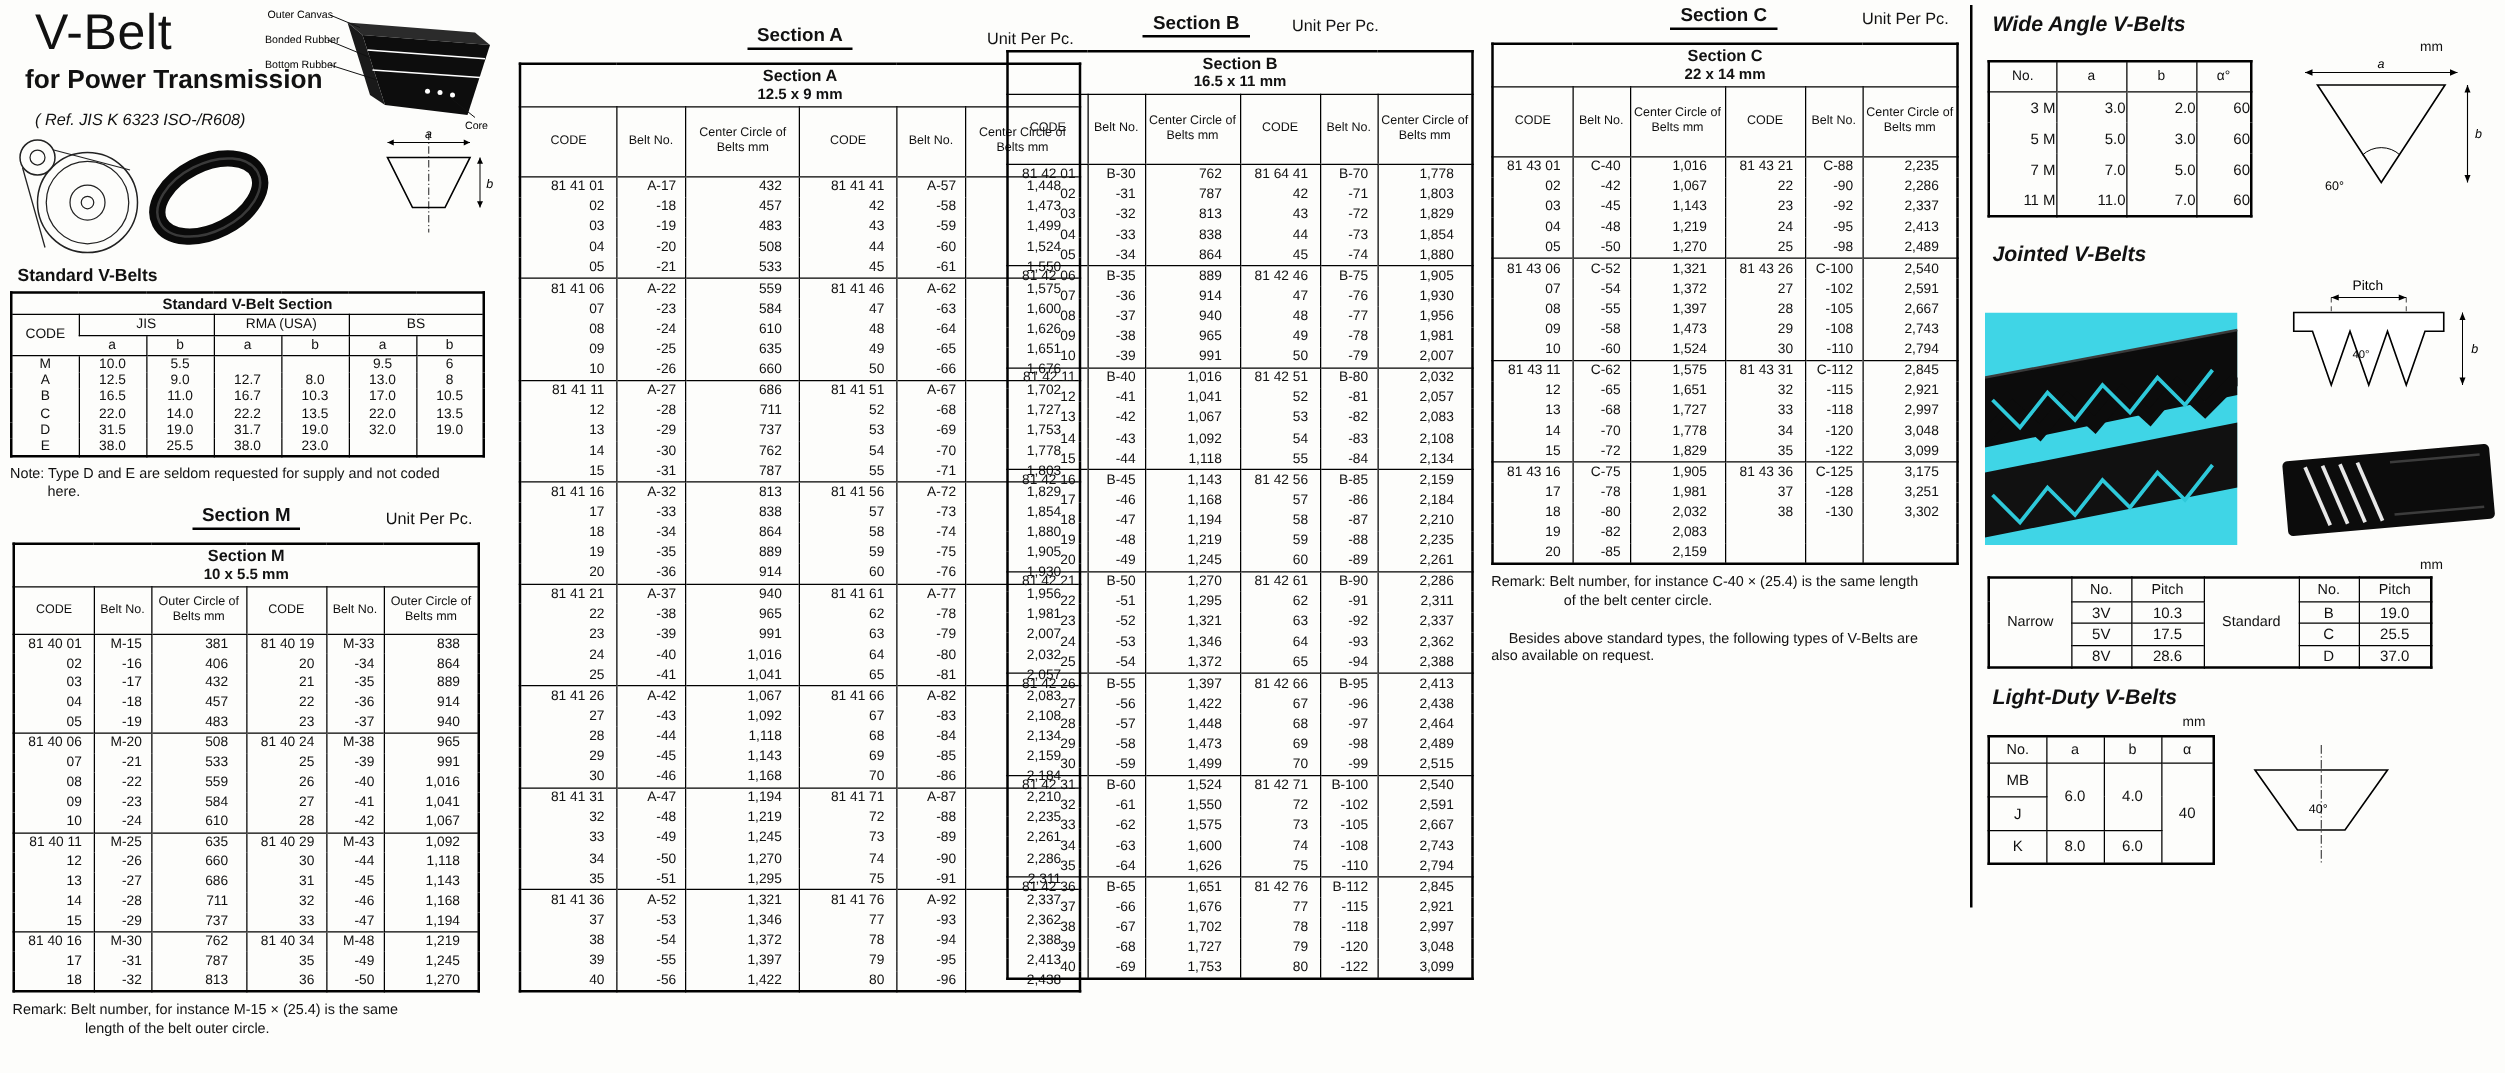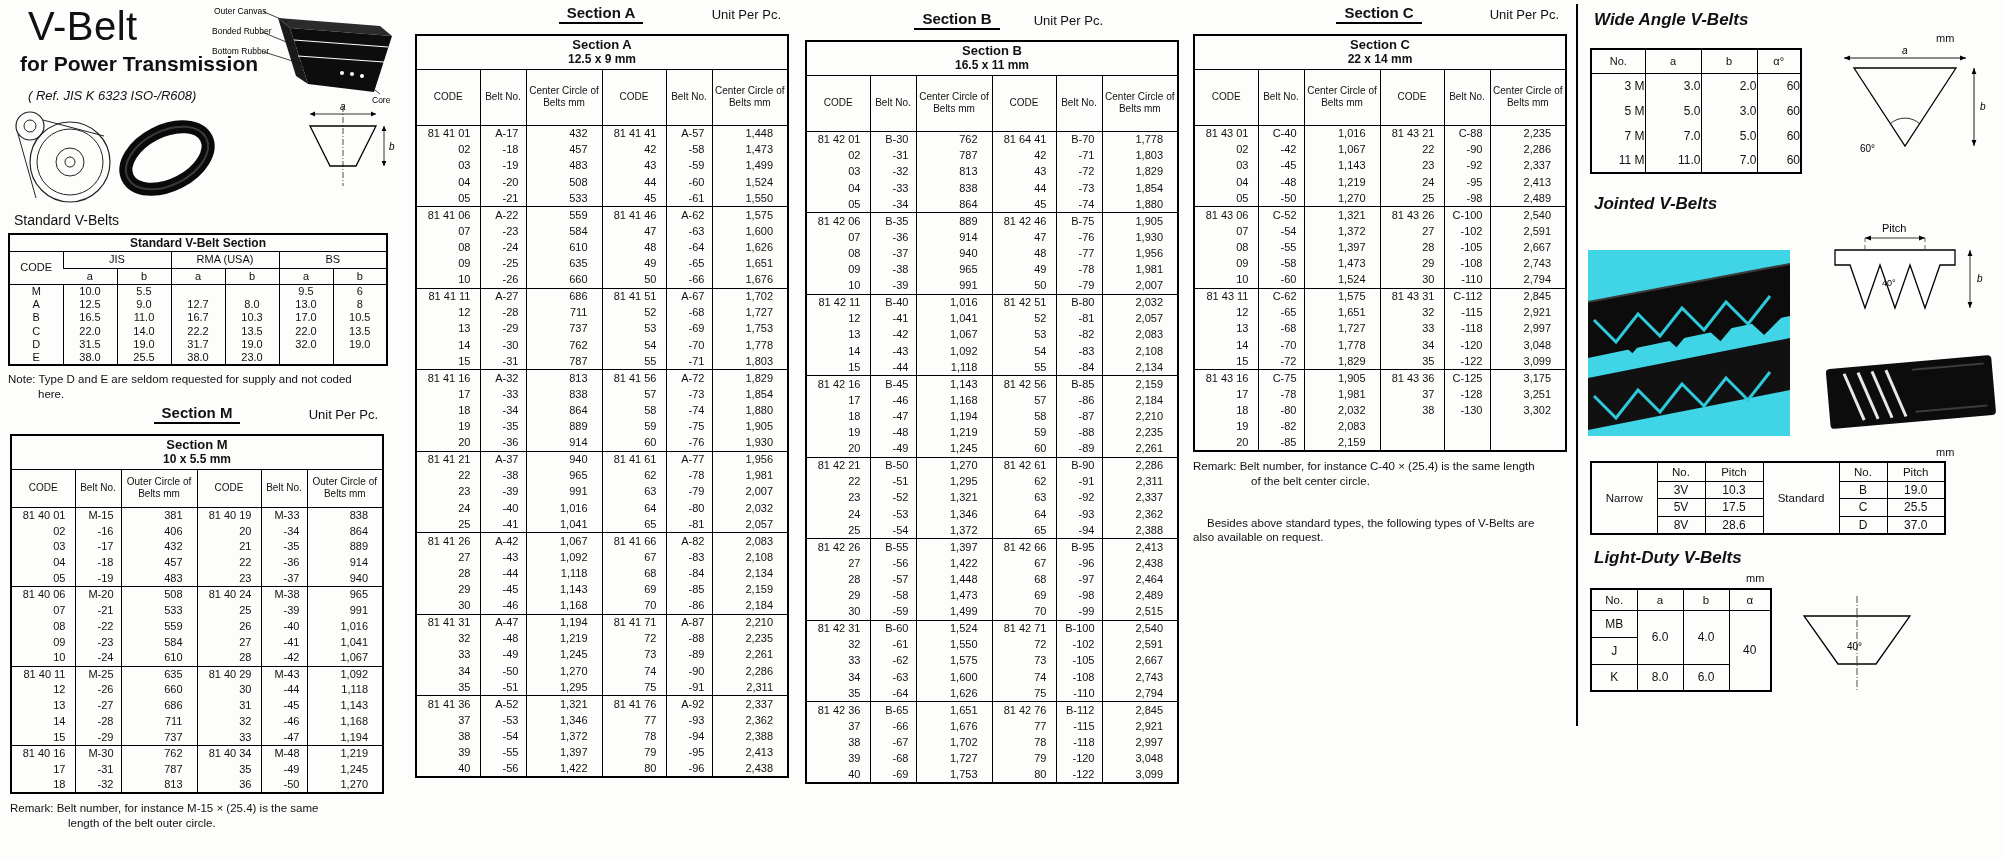--- a/index.html
+++ b/index.html
@@ -21,34 +21,34 @@
   .codes tbody td.c0,.codes tbody td.c3{padding-right:9px}
   .codes tbody td.c1,.codes tbody td.c4{padding-right:7px}
   .codes tbody td.c2,.codes tbody td.c5{padding-right:14px}
   .codes tbody tr.grp td{border-top:1px solid #000}
   .w-code{width:64px}.w-belt{width:46px}.w-val{width:76px}
   
   .sec-head-line{position:relative;height:30px;text-align:center}
   .sec-title{font-weight:bold;font-size:15px;border-bottom:2px solid #000;padding:0 8px 1px;display:inline-block}
   .unit{position:absolute;right:6px;top:3px;font-size:13px}
   .remark{margin-top:7px;font-size:11.5px;line-height:1.25;padding-left:58px;text-indent:-58px}
-  .note2{margin-top:28px;font-size:11.5px;line-height:1.25;width:362px;text-indent:14px}
+  .note2{margin-top:16px;font-size:11.5px;line-height:1.25;width:362px;text-indent:14px}
   
   .std{border:2px solid #000;table-layout:fixed;font-size:11px;width:378px}
   .std th,.std td{border-left:1px solid #000;text-align:center}
   .std th:first-child,.std td:first-child{border-left:none}
   .std thead th{border-bottom:1px solid #000;font-weight:normal;font-size:11px;padding:1px 0;line-height:1.2}
   .std .std-title{font-weight:bold;font-size:12px}
   .std tbody td{height:13.4px;line-height:1;font-size:11px}
   .note{margin-top:6px;font-size:11.5px;line-height:1.3;width:370px;padding-left:30px;text-indent:-30px}
   
   .main-title{font-size:40px;font-weight:normal;letter-spacing:.5px}
   .main-sub{font-size:21px;font-weight:bold}
   .main-ref{font-size:13px;font-style:italic}
-  .std-label{font-size:14px;font-weight:normal}
+  .std-label{font-size:14px;font-weight:bold}
   
   .rp-title{font-style:italic;font-weight:bold;font-size:17px}
   .mm{font-size:11px}
   .wa{border:2px solid #000;table-layout:fixed;font-size:12px}
   .wa th{border-left:1px solid #000;border-bottom:1px solid #000;font-weight:normal;font-size:11px;height:24px;text-align:center}
   .wa td{border-left:1px solid #000;text-align:right;height:25px}
   .wa th:first-child,.wa td:first-child{border-left:none}
   .ns{border:2px solid #000;table-layout:fixed;font-size:12px}
   .ns th,.ns td{border:1px solid #000;text-align:center}
   .ns th{font-weight:normal;font-size:11.5px;height:19px}
@@ -382,21 +382,21 @@
           <td class="c2">813</td>
           <td class="c3">36</td>
           <td class="c4">-50</td>
           <td class="c5">1,270</td>
         </tr>
       </tbody>
   </table>
   <div class="remark" style="width:320px">Remark:  Belt number, for instance M-15 × (25.4) is the same length of the belt outer circle.</div>
 </div>
 
-<div class="abs" style="left:415px;top:4px;width:372px">
+<div class="abs" style="left:415px;top:20px;width:450px">
   <div class="sec-head-line">
     <span class="sec-title">Section A</span>
     <span class="unit">Unit Per Pc.</span>
   </div>
   <table class="codes tall">
     <colgroup>
         <col class="w-code">
         <col class="w-belt">
         <col class="w-val">
         <col class="w-code">

